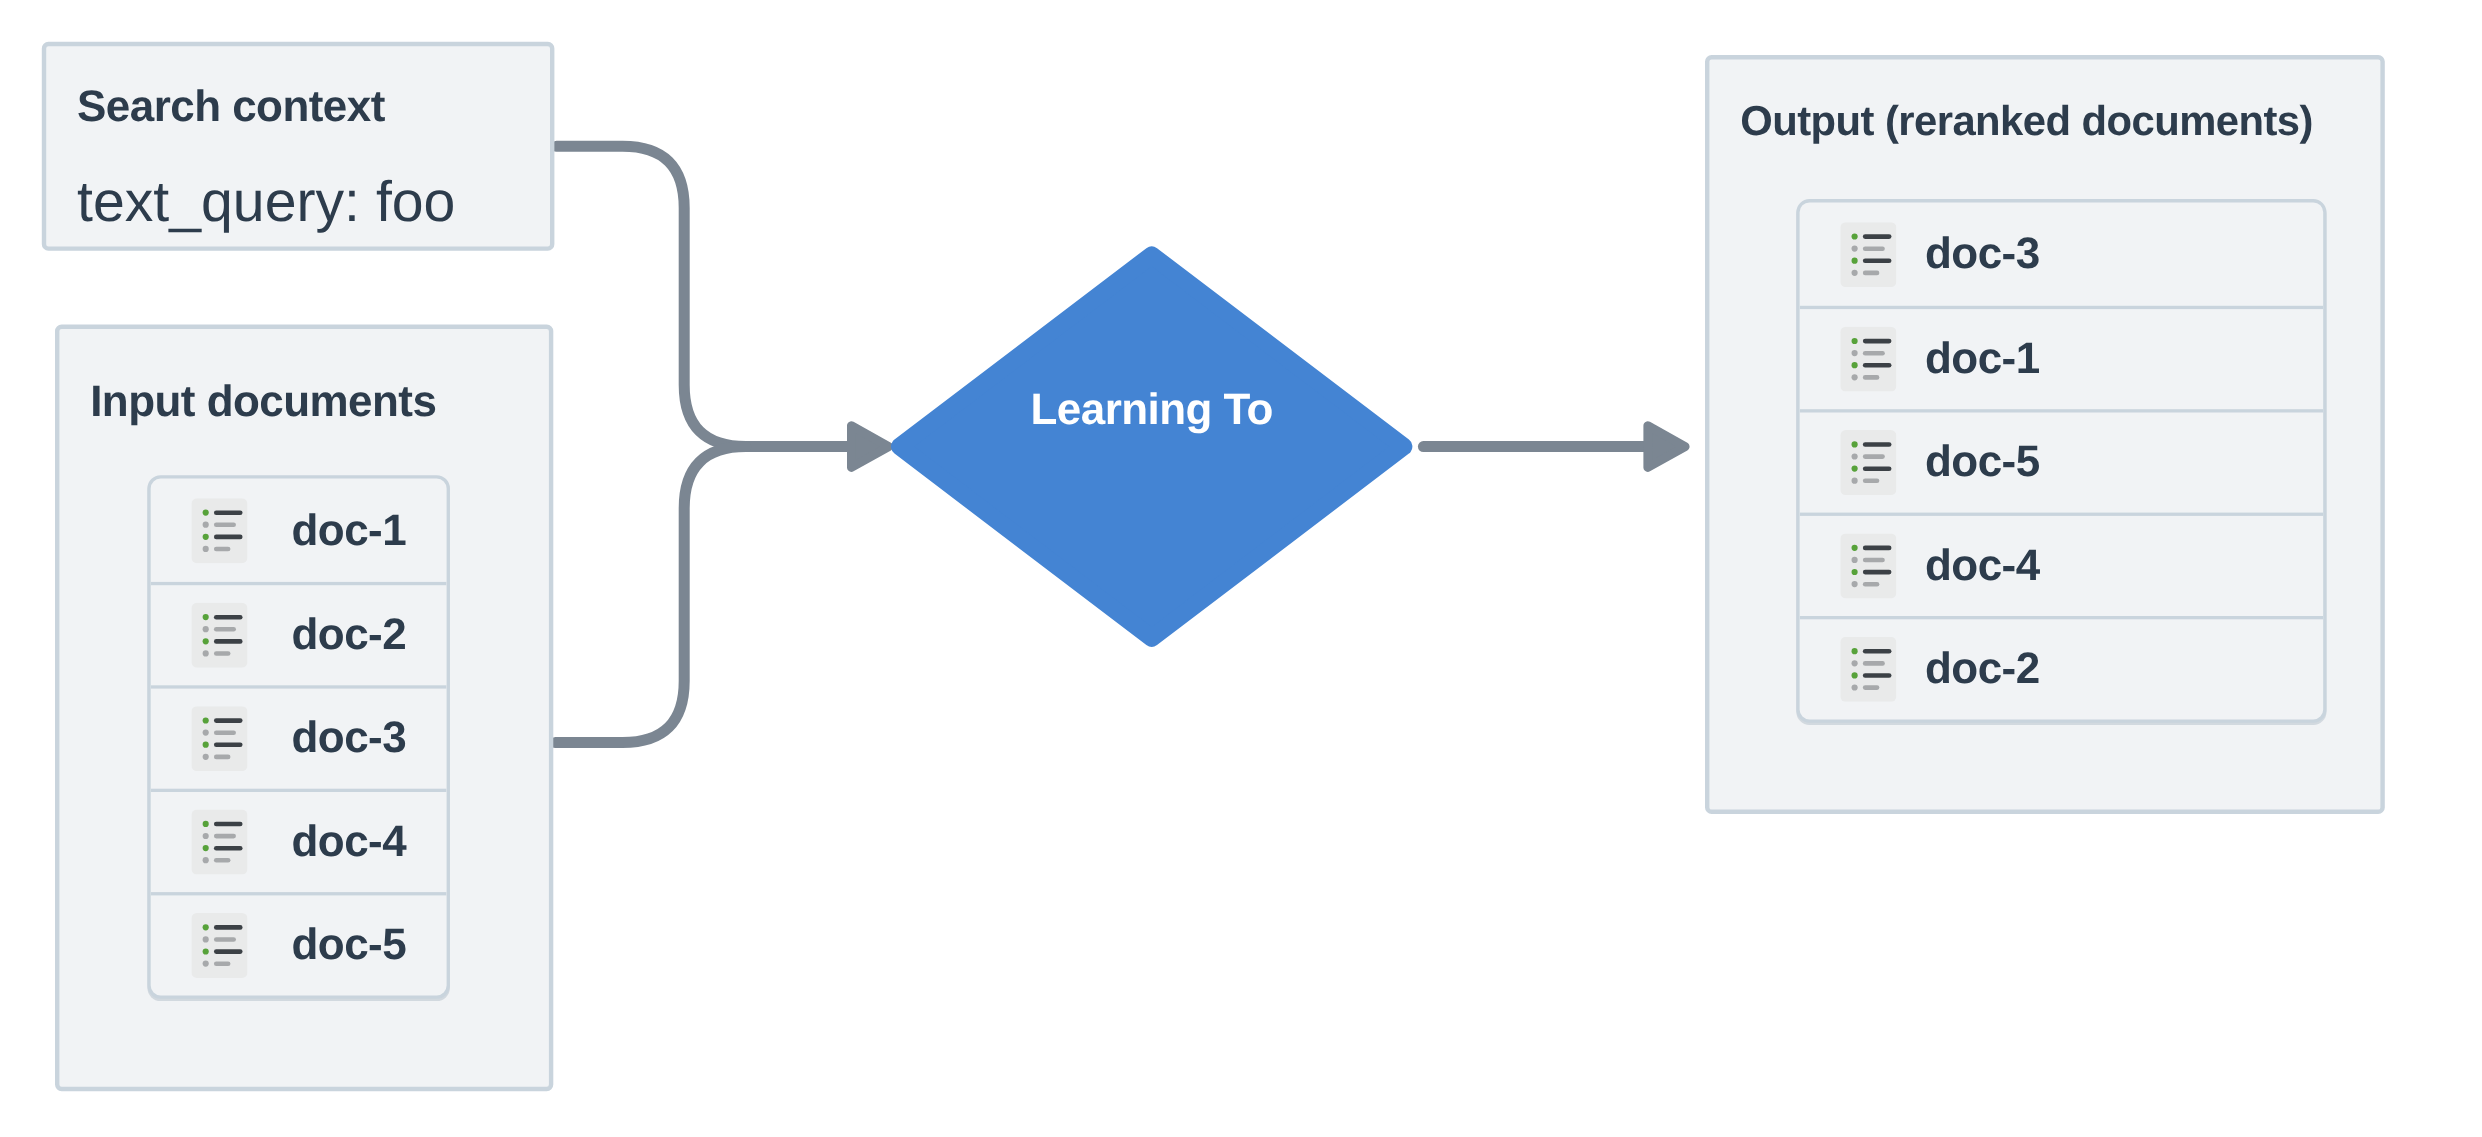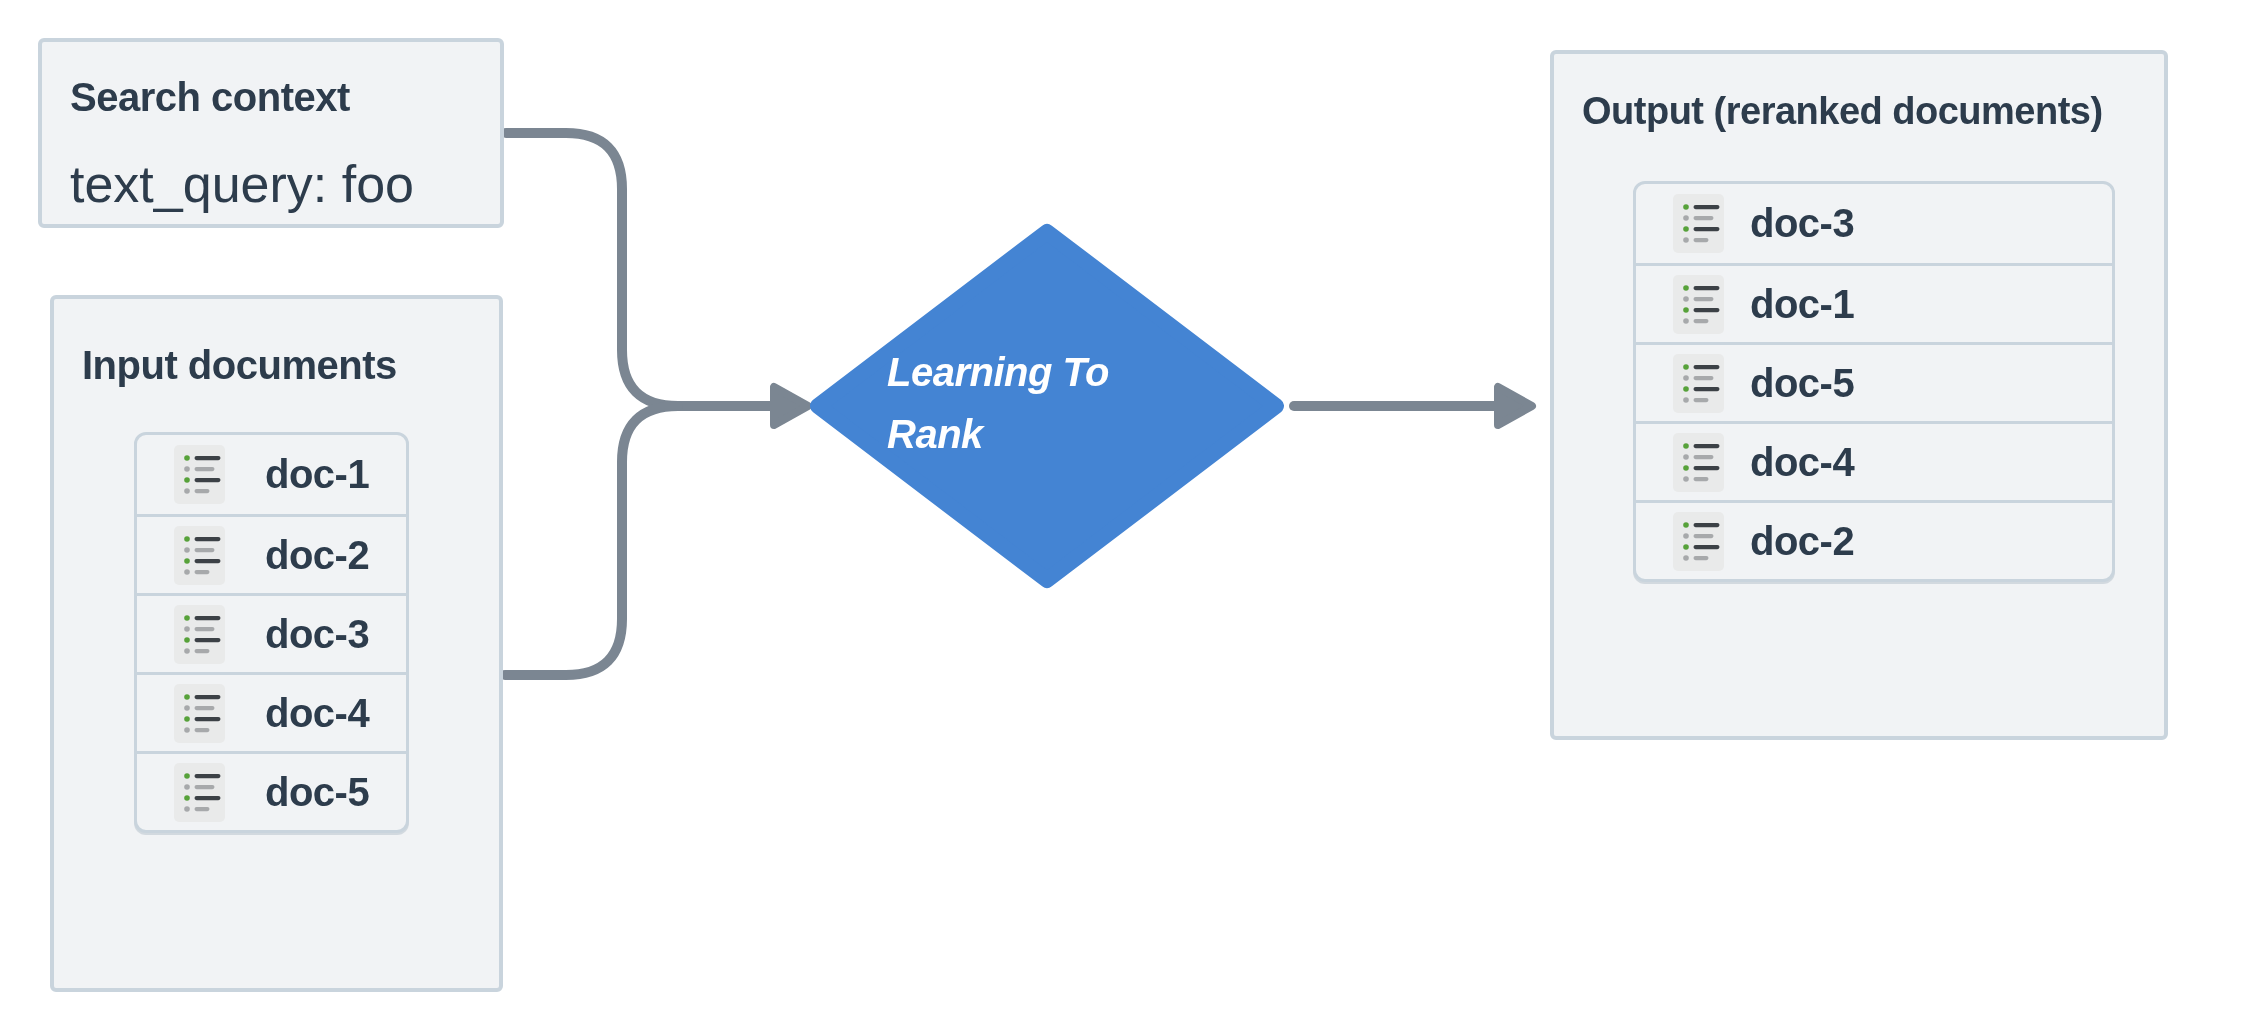--- a/index.html
+++ b/index.html
@@ -54,48 +54,47 @@
     box-sizing:border-box;
     border:3px solid var(--box_border);
     border-radius:12px;
     background:var(--box_fill);
     overflow:hidden;
     box-shadow:0 2px 0 rgba(120,140,160,0.25);
   }
   .input-panel .doc-list{left:80px;top:133px;width:275px;}
   .output-panel .doc-list{left:79px;top:127px;width:482px;}
   .doc-item{
-    height:79px;
+    height:94px;
     display:flex;
     align-items:center;
     padding-left:37px;
     box-sizing:border-box;
   }
   .doc-item + .doc-item{border-top:3px solid var(--box_border);}
   .input-panel .doc-item{gap:40px;}
   .output-panel .doc-item{gap:26px;}
   .doc-icon{display:inline-flex;width:51px;height:59px;flex:0 0 auto;}
   .doc-label{
     font-size:40px;
     font-weight:800;
     letter-spacing:-0.5px;
     color:var(--ink);
     white-space:nowrap;
   }
   .output-panel h2{font-size:38px;}
   .diamond-label{
     position:absolute;
     left:887px;top:341px;width:320px;
-    text-align:left;
+    text-align:center;
     font-size:40px;
     line-height:62px;
     font-weight:800;
     letter-spacing:-0.5px;
     color:var(--diamond_text);
-    font-style:italic;
   }
 </style>
 </head>
 <body>
 
 <div class="canvas">
 
   <svg class="connector-layer" viewBox="0 0 2256 1034" xmlns="http://www.w3.org/2000/svg">
 
     <path d="M 506 133 H 566 Q 622 133 622 189 V 350 Q 622 406 678 406 H 774" style="fill:none;stroke:var(--arrow);stroke-width:10;stroke-linecap:round;"></path>
@@ -197,21 +196,20 @@
               <rect x="20.5" y="44" width="15" height="4.2" rx="2.1" style="fill:var(--icon_gray);"></rect>
             </svg>
           </span>
           <span class="doc-label">doc-5</span>
         </div>
       </div>
   </section>
 
   <div class="diamond-label">
     <div>Learning To</div>
-    <div>Rank</div>
   </div>
 
   <section class="panel output-panel">
     <h2>Output (reranked documents)</h2>
     <div class="doc-list">
 
     <div class="doc-item">
           <span class="doc-icon">
             <svg viewBox="0 0 51 59" width="51" height="59" xmlns="http://www.w3.org/2000/svg">
               <rect x="0" y="0" width="51" height="59" rx="5" style="fill:var(--icon_bg);"></rect>

